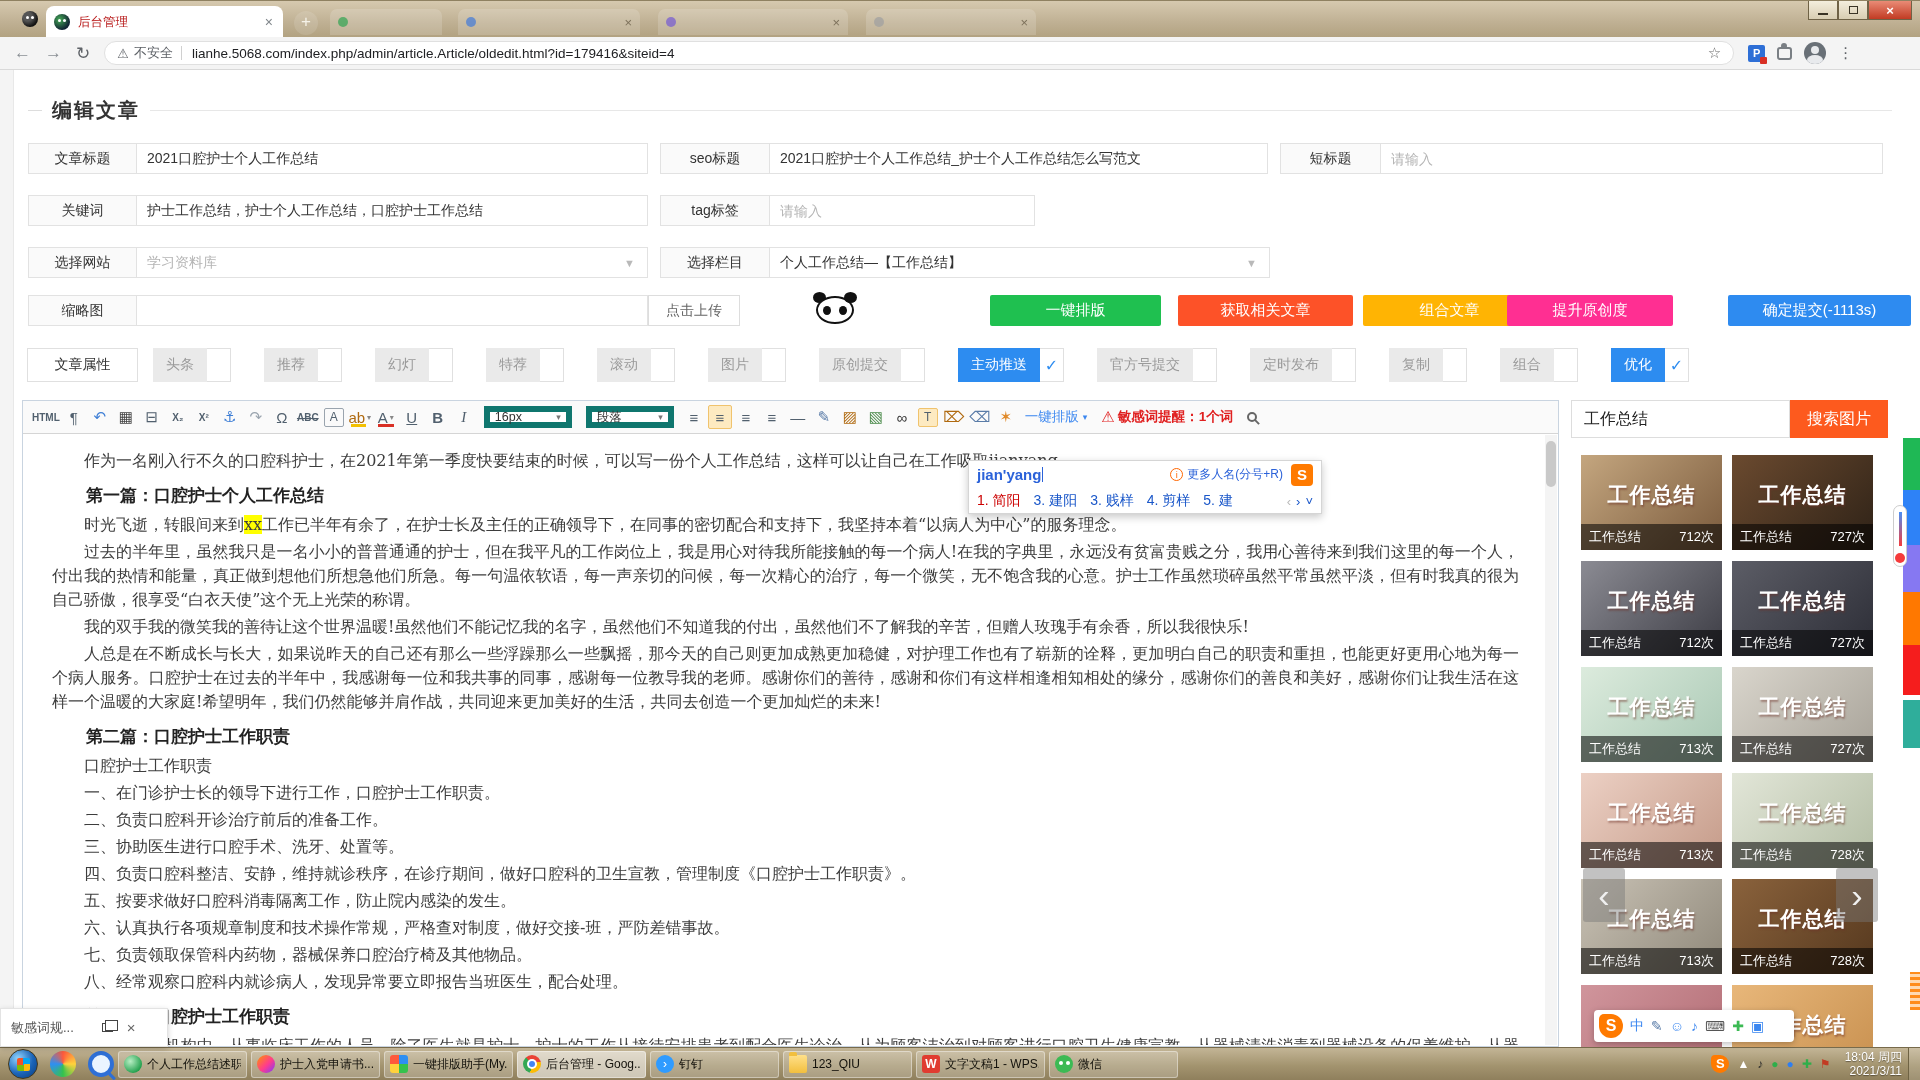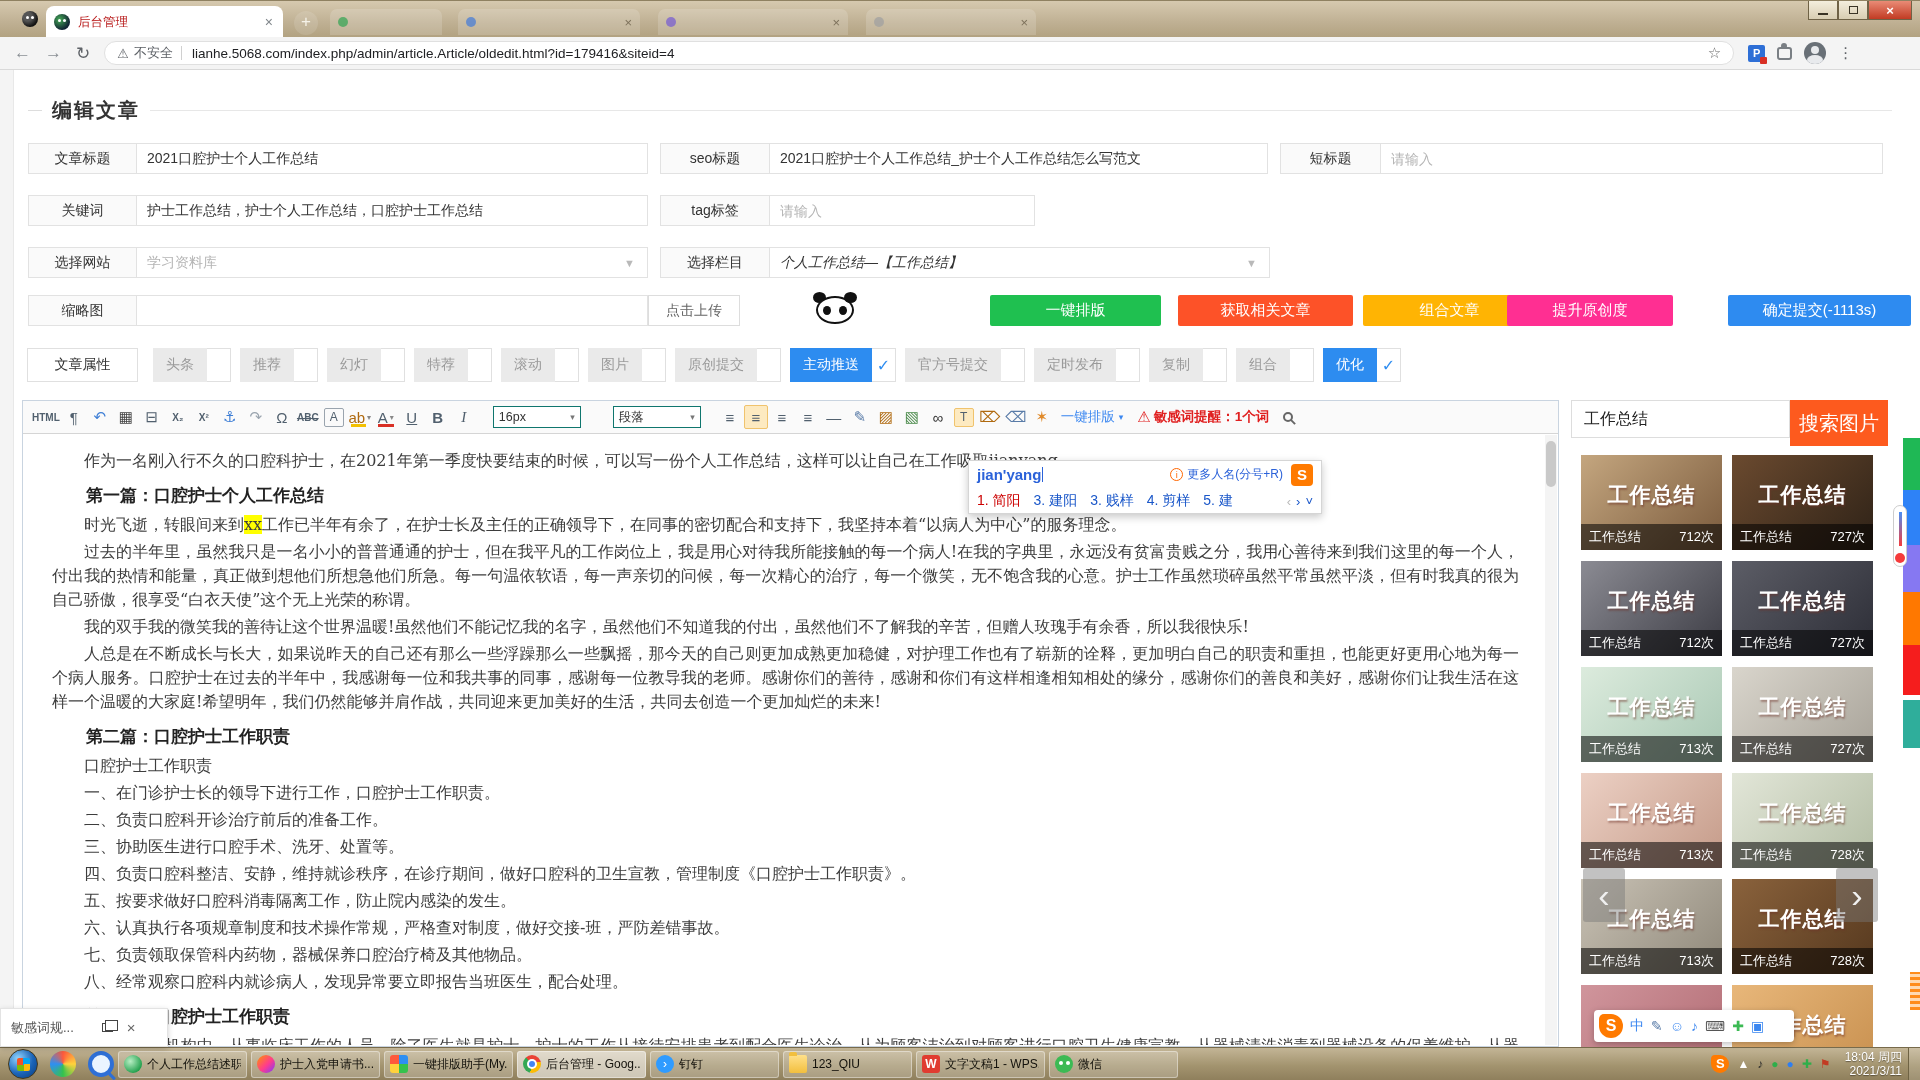--- a/index.html
+++ b/index.html
@@ -111,22 +111,22 @@
   .tbi.sel { background:#fdeac1; border:1px solid #f0c36d; }
   .tbi.boxed { border:1px solid #9aa4ae; min-width:20px; height:19px; font-size:12px; margin:0 3px;}
   .tbi.boxed.sel { border:1px solid #f0c36d; }
   .tbi .caret { font-size:8px; color:#888; margin-left:2px; }
   .tbi.strike { text-decoration:line-through; }
   .tbi.und { text-decoration:underline; }
   .tbi.bold { font-weight:bold; }
   .tbi.ital { font-style:italic; font-family:"Liberation Serif",serif; }
   .tbi.redline::after{content:"";position:absolute;left:4px;bottom:2px;right:4px;height:3px;background:#d93025;}
   .tbi.ablhl::after{content:"";position:absolute;left:3px;bottom:2px;width:15px;height:3px;background:#f3c000;}
-  .tb-select { width:88px; height:22px; border:1px solid #0f766e; background:#fff; display:flex;
-    align-items:center; font-size:12.5px; color:#333; padding:0 5px; margin:0 16px; justify-content:space-between;}
+  .tb-select { width:88px; height:22px; border:6px solid #0f766e; background:#fff; display:flex;
+    align-items:center; font-size:12.5px; color:#333; padding:0 5px; margin:0 7px; justify-content:space-between;}
   .tb-select .caret { font-size:9px; color:#777; }
   .onekey { color:#3b87f0; font-size:13.5px; margin:0 6px; display:flex; align-items:center; }
   .onekey .caret { font-size:9px; margin-left:4px; }
   .warn-red { color:#e02020; font-size:15px; margin:0 3px 0 8px; }
   .sens { color:#e02020; font-size:13.5px; font-weight:bold; }
   .magq { width:10px; height:10px; border:2px solid #666; border-radius:50%; position:relative; margin-left:14px;}
   .magq::after{content:"";position:absolute;right:-5px;bottom:-3px;width:6px;height:2px;background:#666;transform:rotate(45deg);}
 
   .econtent { position:absolute; left:1px; top:34px; right:13px; bottom:1px; overflow:hidden;
     padding:14px 26px 0 28px; font-family:"DejaVu Serif","Liberation Serif",serif;
@@ -152,22 +152,22 @@
   .ime-row2 { height:26px; display:flex; align-items:center; padding:0 8px; font-size:14px; }
   .cand { margin-right:13px; color:#1a57c9; }
   .cand.first { color:#c00; }
   .ime-nav { margin-left:auto; color:#b9b9b9; font-size:13px; display:flex; gap:5px;}
   .ime-nav .on { color:#1a57c9; }
 
   
   .sidebar { position:absolute; left:1571px; top:400px; width:317px; height:647px; overflow:hidden; }
   .sb-search { position:absolute; left:0; top:0; width:219px; height:38px; border:1px solid #ddd; }
   .sb-search input { width:100%; height:100%; border:none; outline:none; font-size:16px; color:#222; padding:0 12px; font-family:inherit;}
-  .sb-btn { position:absolute; left:219px; top:0; width:98px; height:46px; background:#fd5a1e; color:#fff;
-    font-size:20px; display:flex; align-items:center; justify-content:center; }
+  .sb-btn { position:absolute; left:219px; top:0; width:98px; height:38px; background:#fd5a1e; color:#fff;
+    font-size:16px; display:flex; align-items:center; justify-content:center; }
   .sb-img { position:absolute; width:141px; height:95px; overflow:hidden; }
   .sb-wm { position:absolute; left:0; right:0; top:26px; text-align:center; color:#fff; font-weight:bold;
     font-size:21px; letter-spacing:1px; text-shadow:1px 2px 2px rgba(110,50,40,.55); }
   .sb-cap { position:absolute; left:0; right:0; bottom:0; height:26px; background:rgba(0,0,0,.55);
     color:#fff; font-size:13px; display:flex; align-items:center; padding:0 8px; }
   .sb-cap .cnt { margin-left:auto; }
   .sb-arrow { position:absolute; width:42px; height:54px; background:rgba(120,120,120,.45); color:#f0f0f0;
     font-size:34px; display:flex; align-items:center; justify-content:center; border-radius:3px; z-index:5;}
 
   
@@ -334,21 +334,21 @@
 
   <div class="frow" style="left:28px;top:247px;width:620px;">
     <div class="flabel" style="width:109px;">选择网站</div>
     <div class="fctrl" style="flex:1;">
       <span class="ph">学习资料库</span>
       <span class="sel-arrow">▼</span>
     </div>
   </div>
   <div class="frow" style="left:660px;top:247px;width:610px;">
     <div class="flabel" style="width:110px;">选择栏目</div>
-    <div class="fctrl" style="flex:1;font-style:italic;">
+    <div class="fctrl" style="flex:1;">
       <span>个人工作总结—【工作总结】</span>
       <span class="sel-arrow">▼</span>
     </div>
   </div>
 
   <div class="frow" style="left:28px;top:295px;width:1860px;" id="actions">
       <div class="action-btn" style="background: rgb(31, 192, 80);">一键排版</div>
       <div class="action-btn" style="background: rgb(253, 82, 40);">获取相关文章</div>
       <div class="action-btn" style="background: rgb(255, 180, 3);">组合文章</div>
       <div class="action-btn" style="background: rgb(255, 47, 146);">提升原创度</div>
@@ -358,21 +358,21 @@
     <div class="flabel" style="width:109px;height:31px;">缩略图</div>
     <div class="fctrl" style="flex:1;height:31px;"></div>
   </div>
   <div class="upload-btn" style="top:295px;">点击上传</div>
   <div class="panda" style="top:292px;left:806px;position:absolute;">
     <div class="panda-face"></div>
   </div>
 
   <div class="attr-row">
     <div class="attr-caption">文章属性</div>
-    <div id="attr-items" style="display:flex;">
+    <div id="attr-items" style="display:flex;gap:24px;">
         <div class="attr-item">
           <div class="attr-label">头条</div>
           <div class="attr-check"></div>
         </div>
         <div class="attr-item">
           <div class="attr-label">推荐</div>
           <div class="attr-check"></div>
         </div>
         <div class="attr-item">
           <div class="attr-label">幻灯</div>

